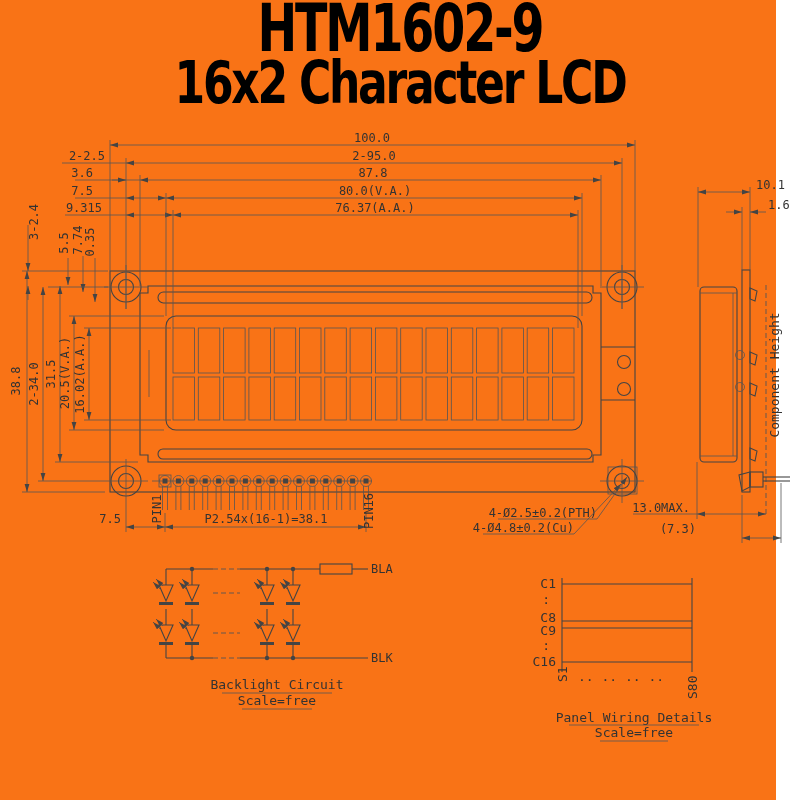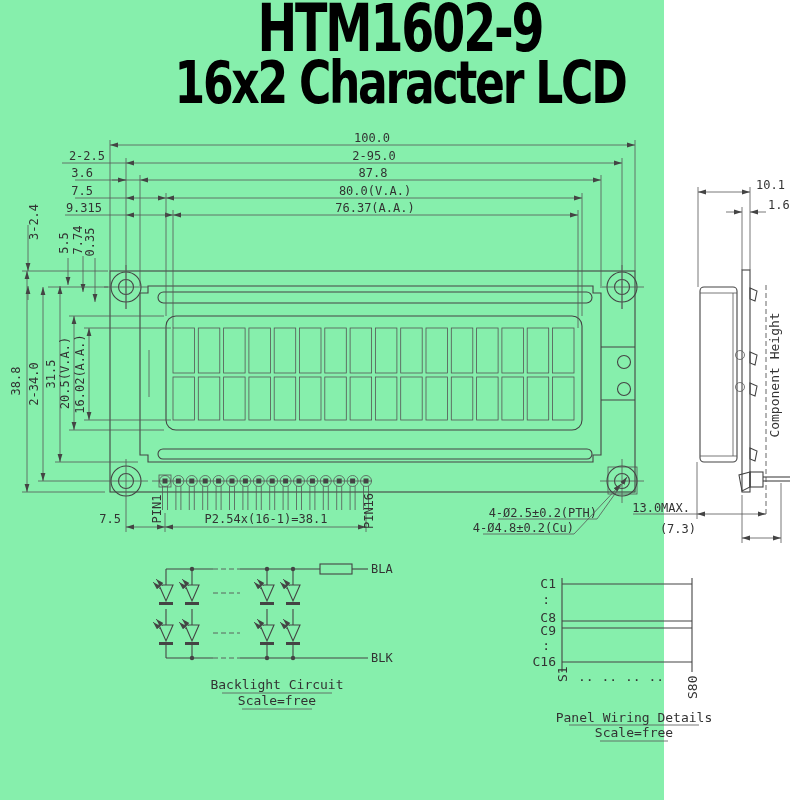--- a/index.html
+++ b/index.html
@@ -1,16 +1,16 @@
 <!DOCTYPE html>
 <html><head>
 <meta charset="utf-8">
 <style>
   html,body{margin:0;padding:0;background:#fff;width:800px;height:800px;overflow:hidden;}
-  #page{position:relative;width:664px;height:800px;background:#86efac;font-family:"DejaVu Sans Mono",monospace;}
+  #page{position:relative;width:776px;height:800px;background:#f97316;font-family:"DejaVu Sans Mono",monospace;}
   #titleblock{position:absolute;top:0;left:0;width:800px;text-align:center;color:#000;
     font-family:"DejaVu Sans",sans-serif;font-weight:bold;}
   #title1{font-size:66px;line-height:58px;letter-spacing:-3px;transform:scaleX(0.72);transform-origin:50% 50%;}
   #title2{font-size:58px;line-height:50px;letter-spacing:-3px;transform:scaleX(0.76);transform-origin:50% 50%;}
   svg text{font-family:"DejaVu Sans Mono",monospace;fill:#333;}
   .ln{stroke:#444;stroke-width:1.1;fill:none;}
   .thin{stroke:#555;stroke-width:0.8;fill:none;}
   .dim{stroke:#555;stroke-width:0.8;fill:none;}
   .dash{stroke:#555;stroke-width:0.9;fill:none;stroke-dasharray:5 3;}
   .t12{font-size:12px;}

